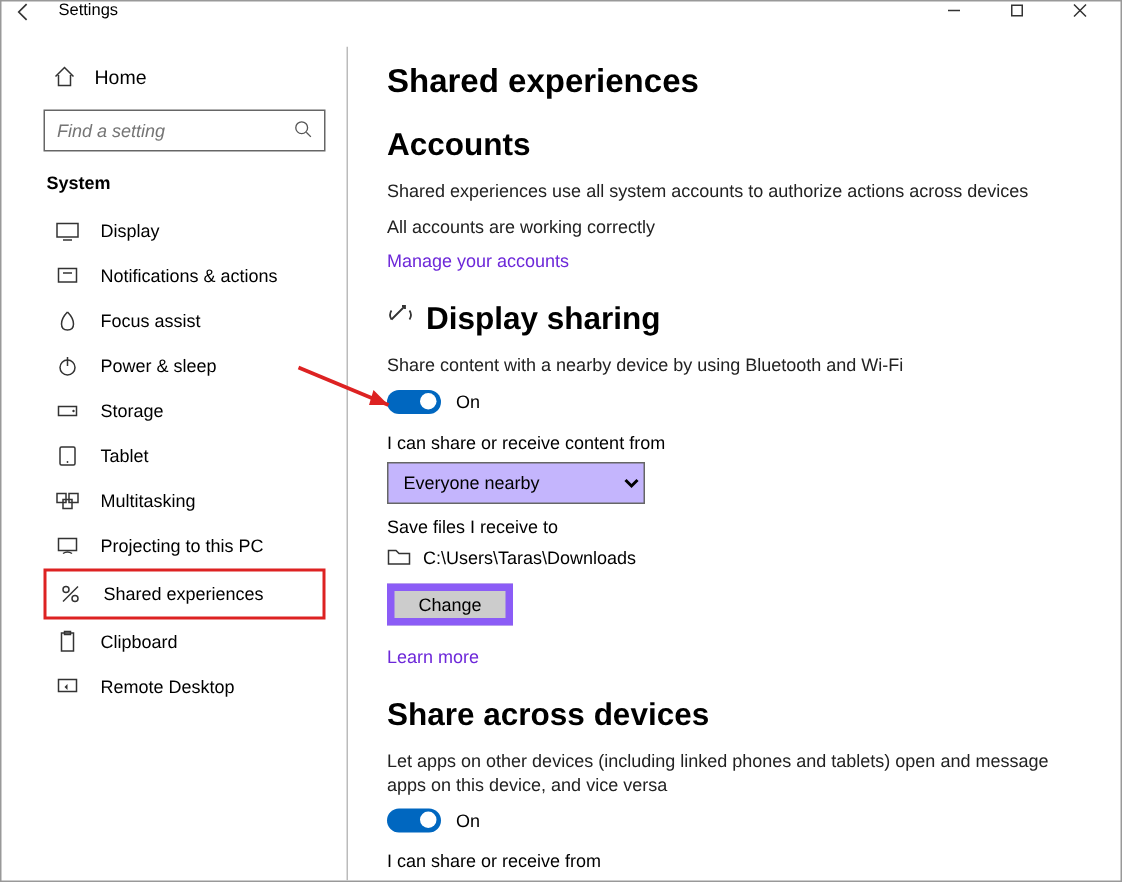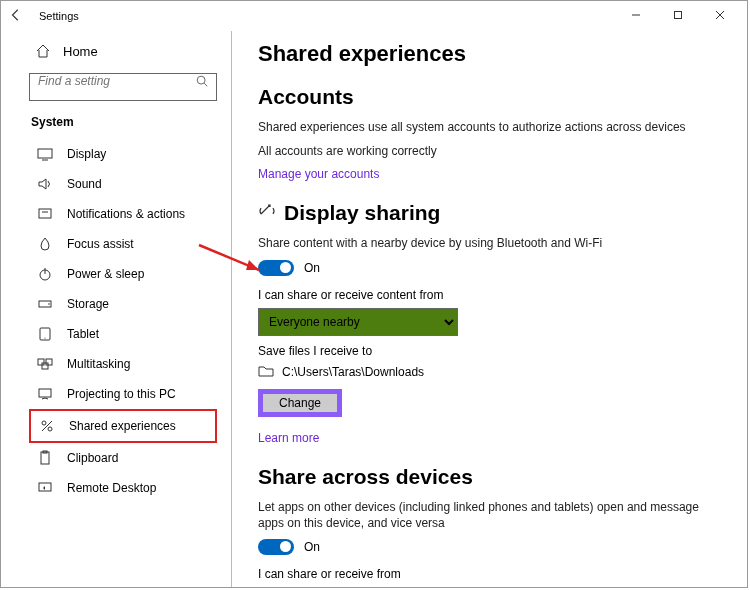--- a/index.html
+++ b/index.html
@@ -17,21 +17,20 @@
     border: 1px solid #999;
     width: 748px;
     height: 588px;
     display: flex;
     flex-direction: column;
     background: #fff;
   }
   .titlebar {
     height: 30px;
     display: flex;
-    align-items: center;
     padding: 0 6px;
     font-size: 11px;
   }
   .titlebar .back { width: 18px; text-align:center; }
   .titlebar .title { margin-left: 14px; }
   .titlebar .spacer { flex: 1; }
   .win-btn { width: 42px; text-align: center; font-size: 12px; color:#333;}
   .content {
     flex: 1;
     display: flex;
@@ -41,21 +40,21 @@
     width: 230px;
     padding: 6px 14px 0 28px;
   }
   .home-row {
     display: flex; align-items:center; gap: 12px;
     padding: 6px 6px;
     font-size: 13px;
     margin-bottom: 8px;
   }
   .search {
-    display:flex; align-items:flex-start;
+    display:flex; align-items:center;
     border: 1px solid #666;
     height: 28px;
     padding: 0 8px;
     margin-bottom: 14px;
   }
   .search input {
     flex:1; border:none; outline:none; font-size:12px; font-style: italic; color:#666;
     background: transparent;
   }
   .sys-label { font-weight: 600; font-size: 12px; margin-bottom: 10px; padding-left:2px;}
@@ -90,22 +89,22 @@
     width: 36px; height: 16px; border-radius: 8px;
     background: #0067c0; position:relative; cursor:pointer;
   }
   .toggle .knob {
     width:11px; height:11px; border-radius:50%; background:#fff;
     position:absolute; top:2.5px; right:3px;
   }
   .toggle-label { font-size:12px; }
   .label-above { font-size:12px; margin: 8px 0 6px 0;}
   select.combo {
-    width: 200px; height: 28px; font-size:12px; padding: 2px 6px;
-    border: 1px solid #666; background:#4d7c0f;
+    width: 172px; height: 28px; font-size:12px; padding: 2px 6px;
+    border: 1px solid #666; background:#c4b5fd;
   }
   .path-row { display:flex; align-items:center; gap:8px; margin: 4px 0 8px 0;}
   .path-row .folder-icon { width:16px; }
   .btn {
     background:#ccc; border:5px solid #8b5cf6; height:28px; padding:0 16px;
     font-size:12px; cursor:pointer;
   }
   .h2icon { width:18px; }
   
   .arrow {
@@ -172,28 +171,20 @@
             <svg width="16" height="16" viewBox="0 0 16 16">
               <rect x="1" y="3" width="14" height="9" stroke="#333" fill="none"></rect>
               <line x1="5" y1="14" x2="11" y2="14" stroke="#333"></line>
             </svg>
           </span>
         <span>Display</span>
       </div>
       <div class="nav-item">
         <span class="icon">
             <svg width="16" height="16" viewBox="0 0 16 16">
-              <path d="M2 6 H5 L9 3 V13 L5 10 H2 Z M11 5 Q14 8 11 11" stroke="#333" fill="none"></path>
-            </svg>
-          </span>
-        <span>Sound</span>
-      </div>
-      <div class="nav-item">
-        <span class="icon">
-            <svg width="16" height="16" viewBox="0 0 16 16">
               <rect x="2" y="3" width="12" height="9" stroke="#333" fill="none"></rect>
               <line x1="5" y1="6" x2="11" y2="6" stroke="#333"></line>
             </svg>
           </span>
         <span>Notifications &amp; actions</span>
       </div>
       <div class="nav-item">
         <span class="icon">
             <svg width="16" height="16" viewBox="0 0 16 16">
               <path d="M8 2 Q4 6 4 10 Q4 14 8 14 Q12 14 12 10 Q12 6 8 2" stroke="#333" fill="none"></path>

